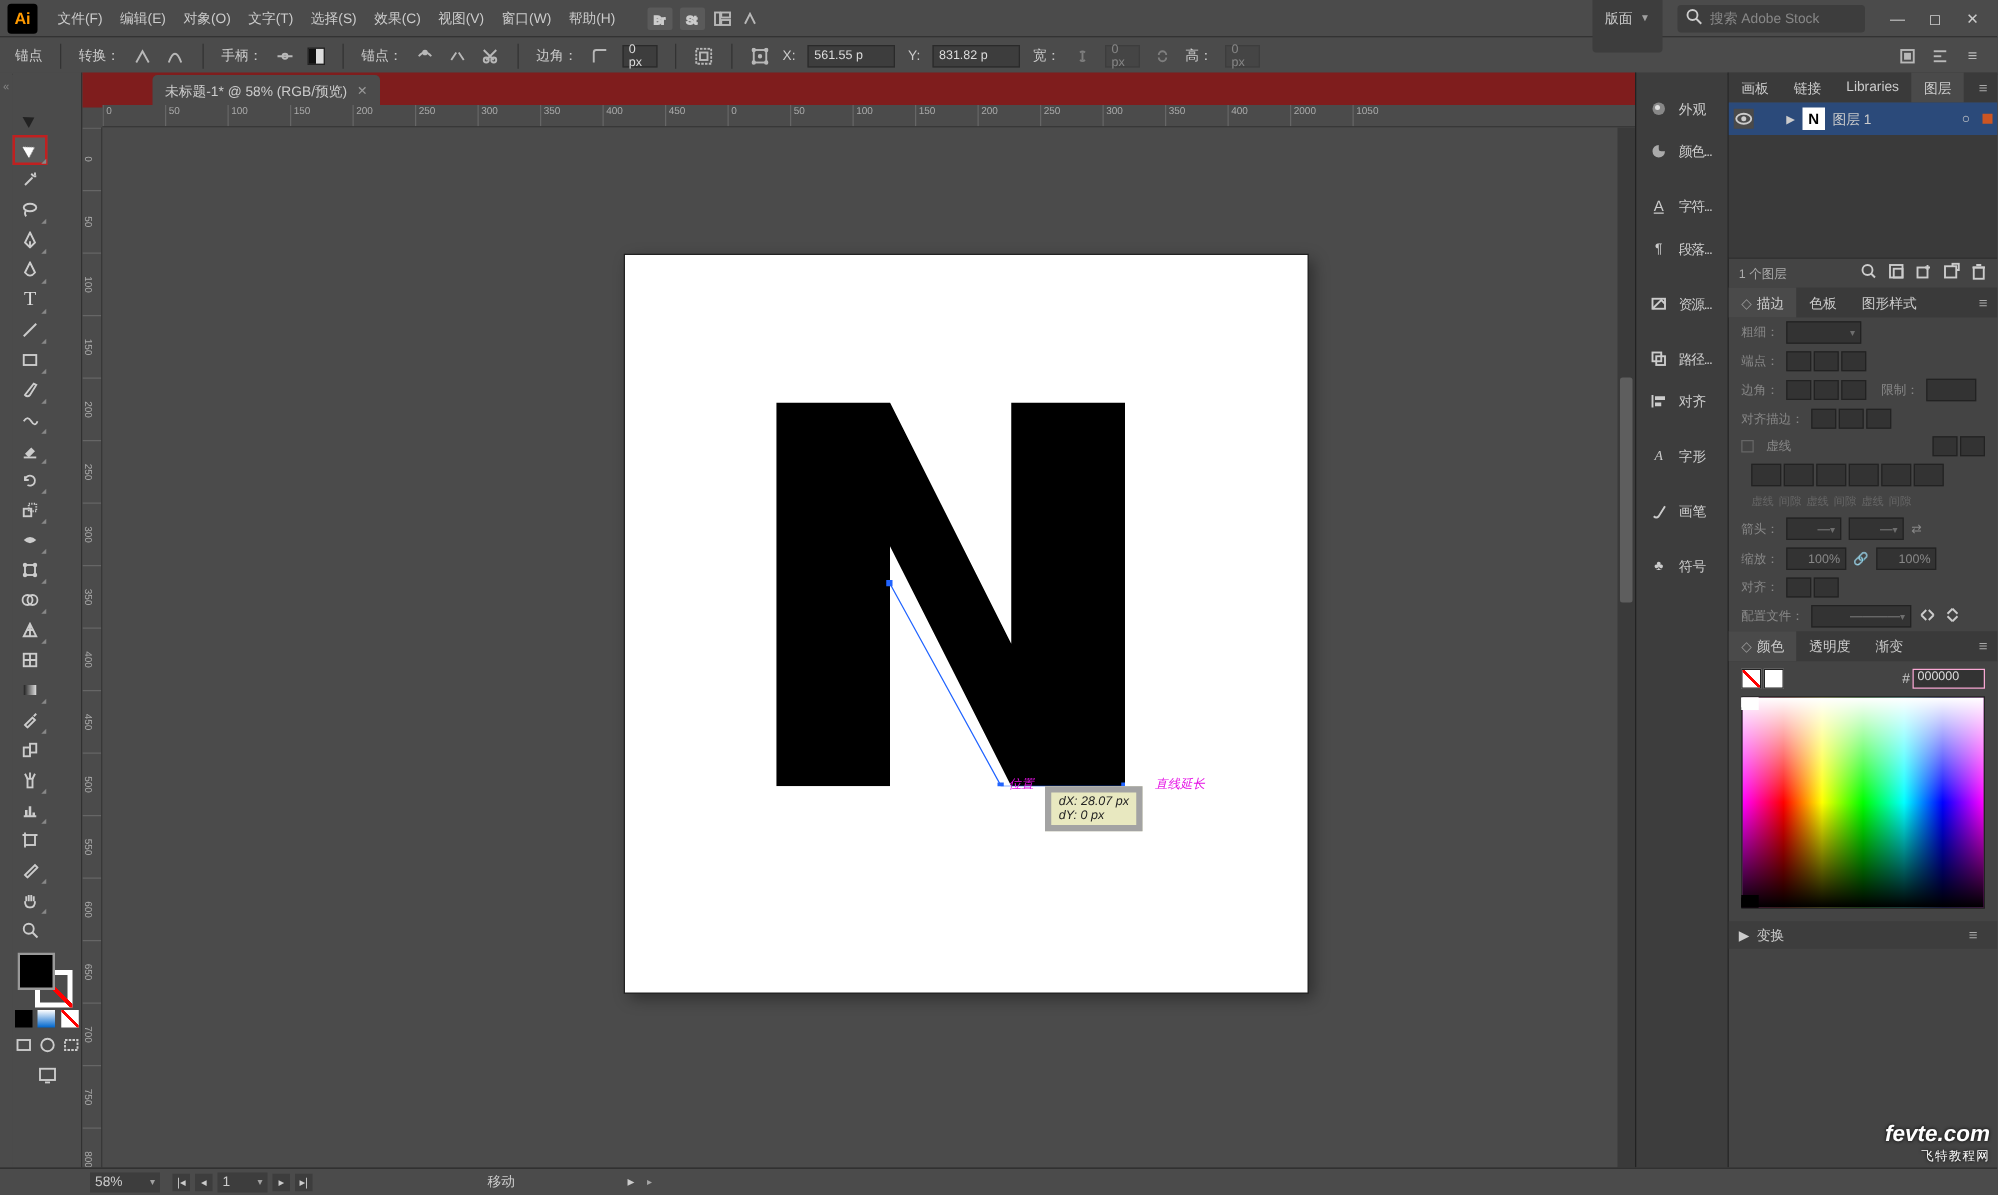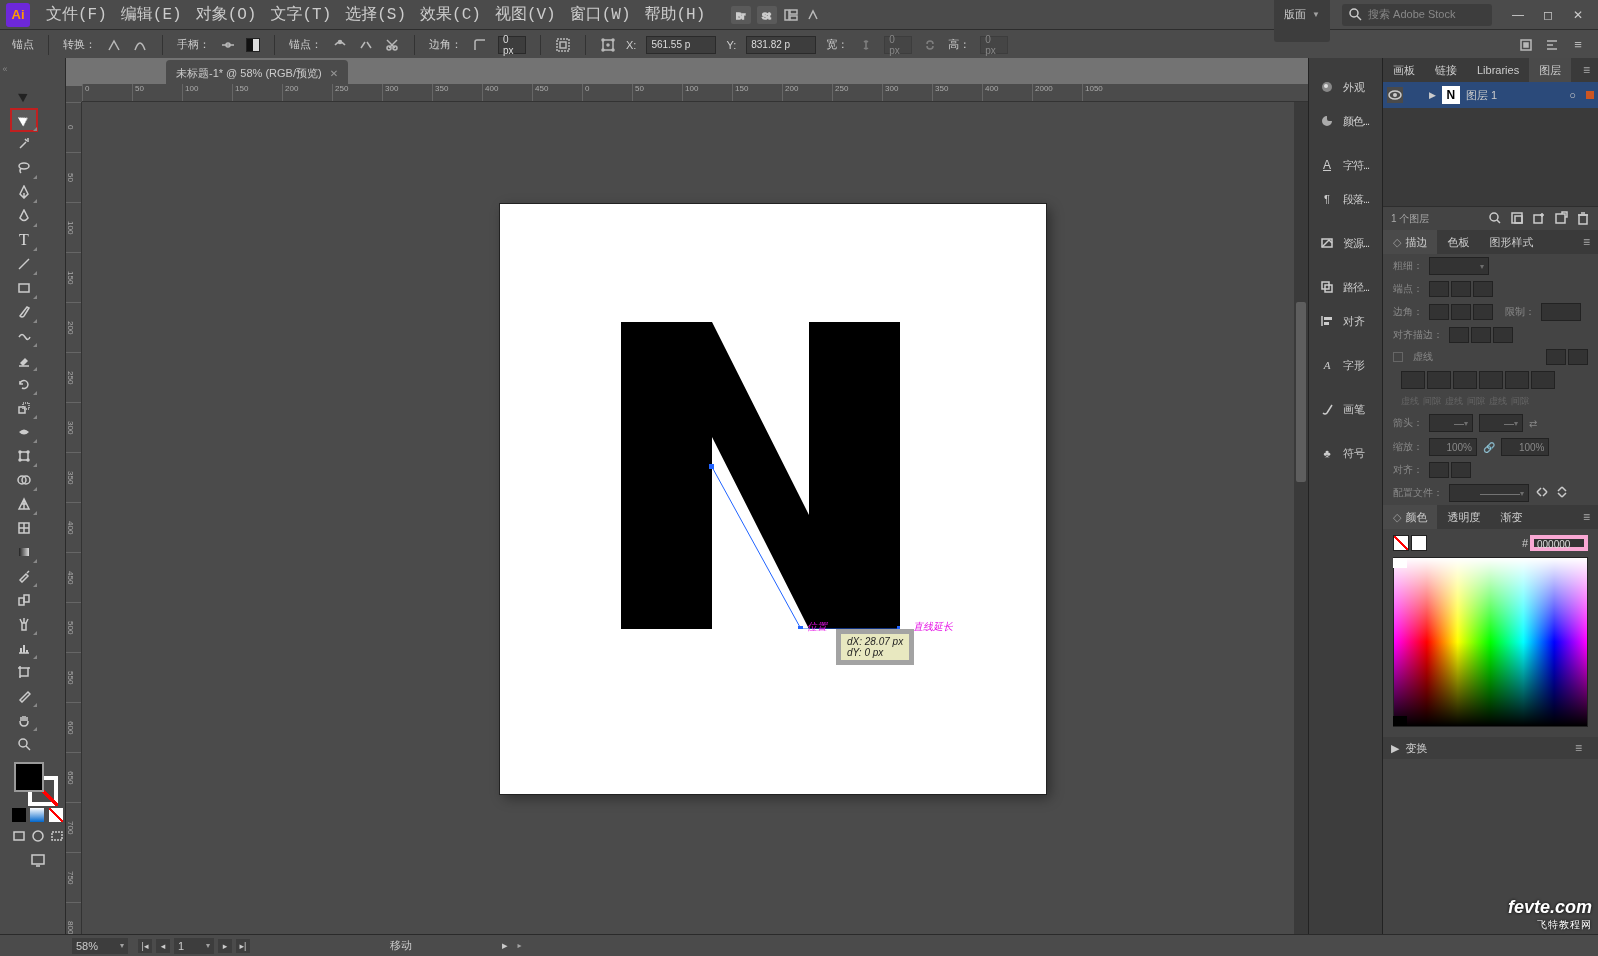--- a/index.html
+++ b/index.html
@@ -1,41 +1,41 @@
 <!DOCTYPE html>
 <html><head>
 <meta charset="utf-8">
 <style>
 * { margin: 0; padding: 0; box-sizing: border-box; font-family: "Microsoft YaHei", sans-serif; -webkit-user-select: none; user-select: none;}
 body { background:#4b4b4b; width:1598px; height:956px; overflow:hidden; color:#ccc; font-size:11px; position:relative;}
 .row { display:flex; align-items:center; }
 
 
 .menubar { height:30px; background:#4b4b4b; display:flex; align-items:center; padding-left:6px; gap:2px; border-bottom:1px solid #2d2d2d;}
-.ai-logo { width:24px; height:24px; background:#6d28d9; color:#ff9a00; font-weight:bold; font-size:13px; display:flex; align-items:center; justify-content:center; border-radius:3px; margin-right:8px;}
-.menu-item { padding:4px 6px; font-size:16px; cursor:pointer;font-family:Liberation Mono, monospace;}
+.ai-logo { width:24px; height:24px; background:#000000; color:#ff9a00; font-weight:bold; font-size:13px; display:flex; align-items:center; justify-content:center; border-radius:3px; margin-right:8px;}
+.menu-item { padding:4px 6px; font-size:11px; cursor:pointer;}
 .menu-icons { display:flex; gap:6px; margin-left:18px; align-items:center;}
 .mi-box { width:20px; height:18px; background:#5a5a5a; display:flex; align-items:center; justify-content:center; font-size:9px; color:#ddd; border-radius:2px;}
 .spacer { flex:1; }
 .ws-switch { padding:20px 10px; background:#3d3d3d; font-size:11px; display:flex; align-items:center; gap:6px; border-radius:3px;}
 .chev { font-size:8px; opacity:.7;}
 .search-stock { width:150px; height:22px; background:#3d3d3d; border-radius:3px; display:flex; align-items:center; padding:0 6px; gap:6px; margin-left:10px; color:#888; font-size:11px;}
 .win-btns { display:flex; gap:2px; margin-left:10px; margin-right:6px;}
 .wbtn { width:28px; height:20px; display:flex; align-items:center; justify-content:center; color:#ccc; font-size:12px;}
 
 
 .ctrlbar { height:30px; background:#4b4b4b; border-bottom:1px solid #2d2d2d; display:flex; align-items:center; padding:0 12px; gap:10px; font-size:11px;}
 .ctrlbar .sep { width:1px; height:20px; background:#333; margin:0 4px;}
 .tiny-ico { width:16px; height:16px; display:flex; align-items:center; justify-content:center; opacity:.85; font-size:13px;}
 .num-inp { width:70px; height:18px; background:#3d3d3d; border:1px solid #2a2a2a; color:#ddd; font-size:10px; display:flex; align-items:center; padding:0 4px;}
 .sm-inp { width:28px;}
 .half-fill { width:14px; height:14px; background:linear-gradient(90deg,#111 50%,#ddd 50%); border:1px solid #222;}
 
 
-.tabbar { height:28px; background:#737373; display:flex; align-items:flex-end; padding-left:100px;}
+.tabbar { height:28px; background:#7f1d1d; display:flex; align-items:flex-end; padding-left:56px;}
 .tab { height:26px; background:#4b4b4b; padding:0 10px; display:flex; align-items:center; gap:8px; font-size:11px; border-top-left-radius:4px; border-top-right-radius:4px;}
 .tab .x { font-size:10px; opacity:.6;}
 
 
 .main { position:absolute; top:58px; left:0; right:0; bottom:22px; display:flex;}
 
 
 .leftcol { width:10px; background:#4b4b4b; display:flex; align-items:flex-start; justify-content:center; padding-top:6px; color:#888; font-size:9px;}
 .tools { width:56px; background:#4b4b4b; border-right:1px solid #2a2a2a; padding-top:26px; display:flex; flex-wrap:wrap; align-content:flex-start;}
 .tool { width:28px; height:24px; display:flex; align-items:center; justify-content:center; font-size:14px; color:#ddd; position:relative;}
@@ -87,21 +87,21 @@
 .layer-foot { height:24px; display:flex; align-items:center; padding:0 8px; font-size:10px; color:#aaa; border-top:1px solid #2d2d2d;}
 .layer-foot .icons { margin-left:auto; display:flex; gap:8px;}
 .stroke-panel .field { display:flex; align-items:center; padding:3px 10px; gap:6px; font-size:10px; color:#888;}
 .drop { width:60px; height:18px; background:#333; border:1px solid #222; display:flex; align-items:center; justify-content:flex-end; padding:0 4px;}
 .btn3 { display:flex; gap:2px;}
 .btn3 > div { width:20px; height:16px; background:#333; border:1px solid #222;}
 
 .color-panel { padding:6px 10px 10px;}
 .swatches-sm { display:flex; gap:2px; margin-bottom:6px; align-items:center;}
 .sw-sm { width:16px; height:16px; border:1px solid #222;}
-.hex-inp { width:58px; height:16px; background:#333; border:4px solid #f9a8d4; color:#ddd; padding:0 3px; font-size:10px;}
+.hex-inp { width:58px; height:16px; background:#333; border:1px solid #f9a8d4; color:#ddd; padding:0 3px; font-size:10px;}
 .spectrum { width:100%; height:170px; margin-top:6px; position:relative; background:
   linear-gradient(to top, #000, transparent 50%, #fff),
   linear-gradient(to right, #f0f 0%, #f00 17%, #ff0 33%, #0f0 50%, #0ff 67%, #00f 83%, #f0f 100%);
   border:1px solid #222;}
 .tri-left { position:absolute; left:-1px; top:0; bottom:0; width:14px; background:linear-gradient(to bottom, #fff 0%, #fff 6%, transparent 6%, transparent 94%, #000 94%);}
 .tri-left::before{content:'';position:absolute;left:0;top:0;width:0;height:0;border-top:8px solid #fff;border-right:14px solid transparent;}
 .tri-left::after{content:'';position:absolute;left:0;bottom:0;width:0;height:0;border-bottom:8px solid #000;border-right:14px solid transparent;}
 
 .transform-head { height:22px; display:flex; align-items:center; padding:0 8px; background:#3d3d3d; font-size:11px; gap:6px;}
 
@@ -562,21 +562,21 @@
         <div class="letterN">
           <svg viewBox="0 0 279 307">
             <path d="M0 0 L91 0 L188 193 L188 0 L279 0 L279 307 L188 307 L91 115 L91 307 L0 307 Z" fill="#000"></path>
             <polyline class="guide-line" points="91,145 180,307 305,307"></polyline>
             <rect class="anchor" x="88" y="142" width="5" height="5"></rect>
             <rect class="anchor" x="177" y="304" width="5" height="5"></rect>
             <rect class="anchor" x="276" y="304" width="5" height="5"></rect>
           </svg>
         </div>
         <div class="hint" style="left:307px; top:416px;">位置</div>
-        <div class="hint" style="left:413px; top:416px;">直线延长</div>
+        <div class="hint" style="left:424px; top:416px;">直线延长</div>
         <div class="tooltip" style="left:336px; top:425px;">
           <div>dX: 28.07 px</div>
           <div>dY: 0 px</div>
         </div>
       </div>
     </div>
     <div class="scrollbar-v">
         <div class="thumb-v"></div>
       </div>
   </div>

